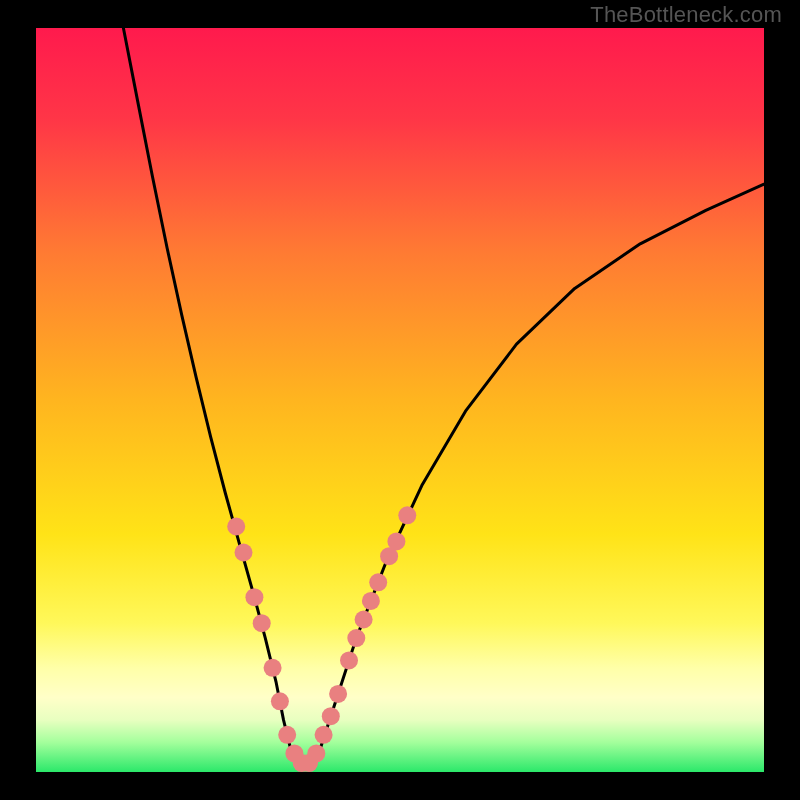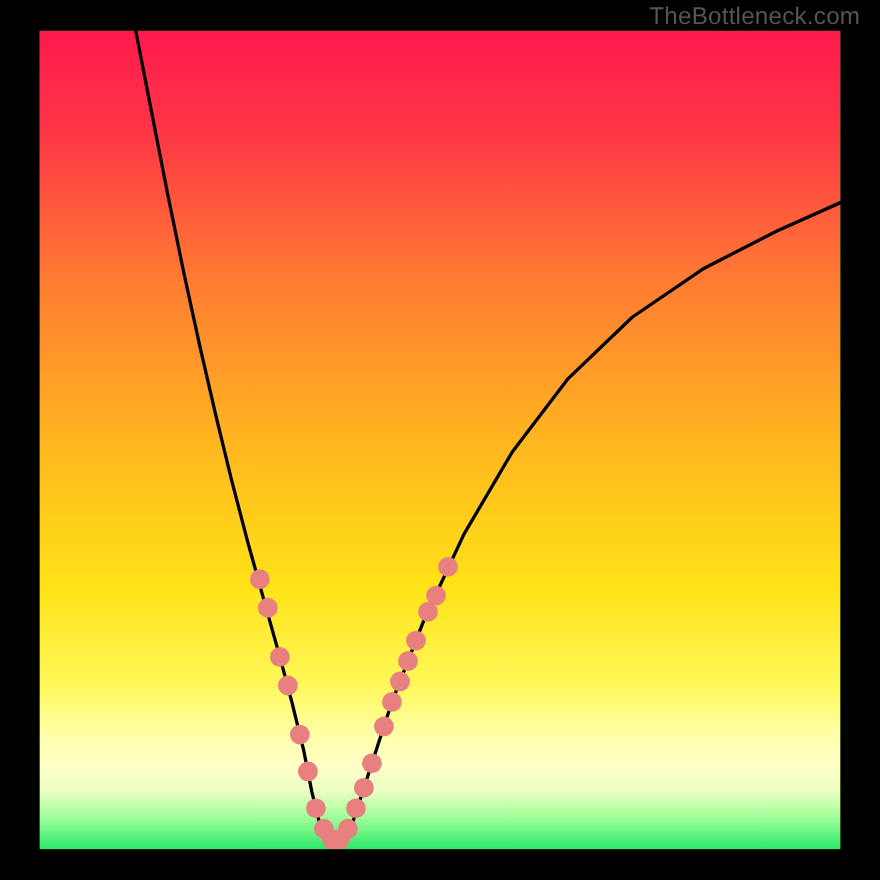--- a/index.html
+++ b/index.html
@@ -7,21 +7,21 @@
     padding: 0;
     width: 800px;
     height: 800px;
     background: #000;
     overflow: hidden;
   }
   .stage {
     position: relative;
     width: 792px;
     height: 800px;
-    background: #84cc16;
+    background: #fdba74;
   }
   .watermark {
     position: absolute;
     top: 2px;
     right: 10px;
     font-family: Arial, Helvetica, sans-serif;
     font-size: 22px;
     color: #555;
     letter-spacing: 0.2px;
     font-weight: 500;

